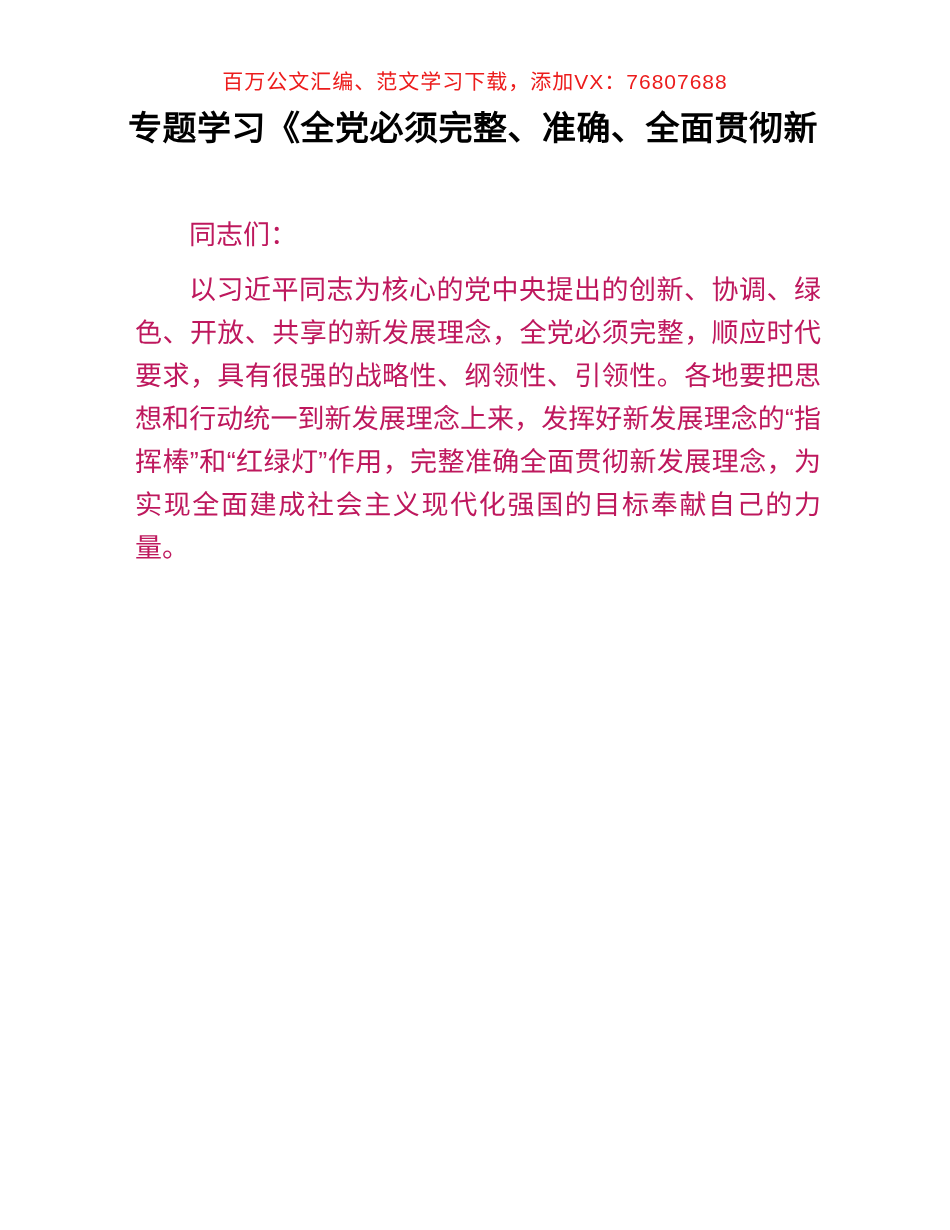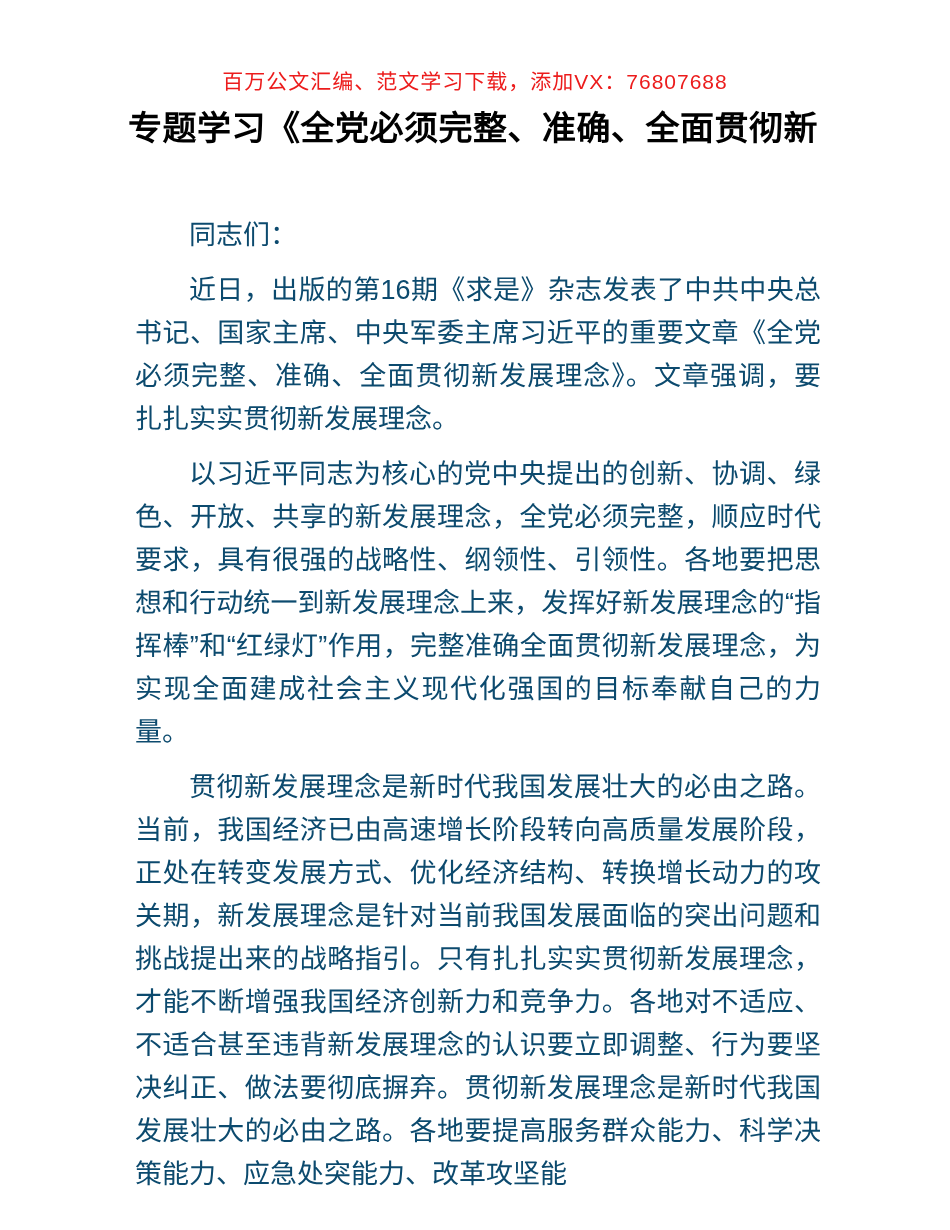--- a/index.html
+++ b/index.html
@@ -38,39 +38,37 @@
     line-height: 49px;
     letter-spacing: 0.5px;
   }
   .doc-body {
     position: absolute;
     top: 214px;
     left: 135px;
     width: 686px;
     font-size: 27px;
     line-height: 43px;
-    color: #0c4a6e;
+    color: #be185d;
     text-align: justify;
   }
   .para {
     margin: 0 0 12px 0;
     text-indent: 2em;
   }
 </style>
 </head>
 <body>
 
 <div class="page">
 
   <div class="watermark">百万公文汇编、范文学习下载，添加VX：76807688</div>
 
   <h1 class="doc-title">
     <div>专题学习《全党必须完整、准确、全面贯彻新</div>
   </h1>
 
   <div class="doc-body">
     <p class="para">同志们：</p>
-    <p class="para">近日，出版的第16期《求是》杂志发表了中共中央总书记、国家主席、中央军委主席习近平的重要文章《全党必须完整、准确、全面贯彻新发展理念》。文章强调，要扎扎实实贯彻新发展理念。</p>
     <p class="para">以习近平同志为核心的党中央提出的创新、协调、绿色、开放、共享的新发展理念，全党必须完整，顺应时代要求，具有很强的战略性、纲领性、引领性。各地要把思想和行动统一到新发展理念上来，发挥好新发展理念的“指挥棒”和“红绿灯”作用，完整准确全面贯彻新发展理念，为实现全面建成社会主义现代化强国的目标奉献自己的力量。</p>
-    <p class="para">贯彻新发展理念是新时代我国发展壮大的必由之路。当前，我国经济已由高速增长阶段转向高质量发展阶段，正处在转变发展方式、优化经济结构、转换增长动力的攻关期，新发展理念是针对当前我国发展面临的突出问题和挑战提出来的战略指引。只有扎扎实实贯彻新发展理念，才能不断增强我国经济创新力和竞争力。各地对不适应、不适合甚至违背新发展理念的认识要立即调整、行为要坚决纠正、做法要彻底摒弃。贯彻新发展理念是新时代我国发展壮大的必由之路。各地要提高服务群众能力、科学决策能力、应急处突能力、改革攻坚能</p>
   </div>
 
 </div>
 
 </body></html>

